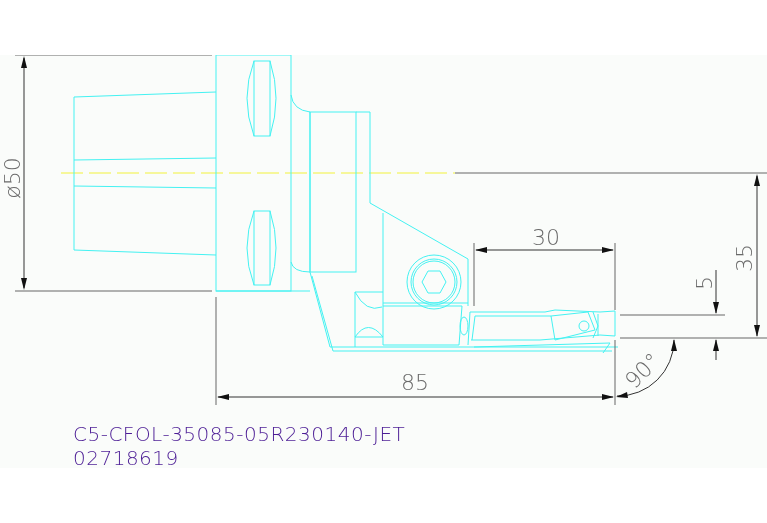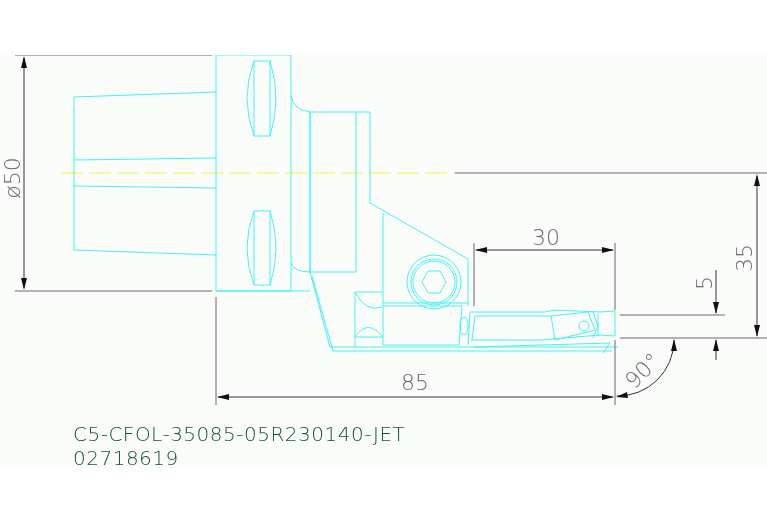--- a/index.html
+++ b/index.html
@@ -5,21 +5,21 @@
     html, body { margin: 0; padding: 0; background: #ffffff; }
     body { width: 767px; height: 523px; position: relative; overflow: hidden; font-family: "Liberation Sans", sans-serif; }
     #canvas { position: absolute; left: 0; top: 55px; width: 767px; height: 413px; background: #fafcfa; }
     svg { position: absolute; left: 0; top: 0; }
     .part { fill: none; stroke: #44f2f2; stroke-width: 1; }
     .dim { fill: none; stroke: #333333; stroke-width: 1; }
     .dimgray { fill: none; stroke: #666666; stroke-width: 1; }
     .center { fill: none; stroke: #f2f23a; stroke-width: 1; }
     .arrow { fill: #111111; stroke: none; }
     .dimtext { fill: #6a6a6a; font-family: "DejaVu Sans", sans-serif; font-size: 22px; font-weight: 300; }
-    .label { position: absolute; left: 73px; color: #14532d; font-family: "DejaVu Sans", sans-serif; font-size: 20px; letter-spacing: 0.5px; line-height: 24px; font-weight: 300; }
+    .label { position: absolute; left: 73px; color: #4c1d95; font-family: "DejaVu Sans", sans-serif; font-size: 20px; letter-spacing: 0.5px; line-height: 24px; font-weight: 300; }
   </style>
 </head>
 <body>
 
 <div id="canvas">
   <svg width="767" height="413" viewBox="0 55 767 413">
 
     <g>
       <line class="center" x1="61" y1="173" x2="455" y2="173" stroke-dasharray="22,6"></line>
     </g>

